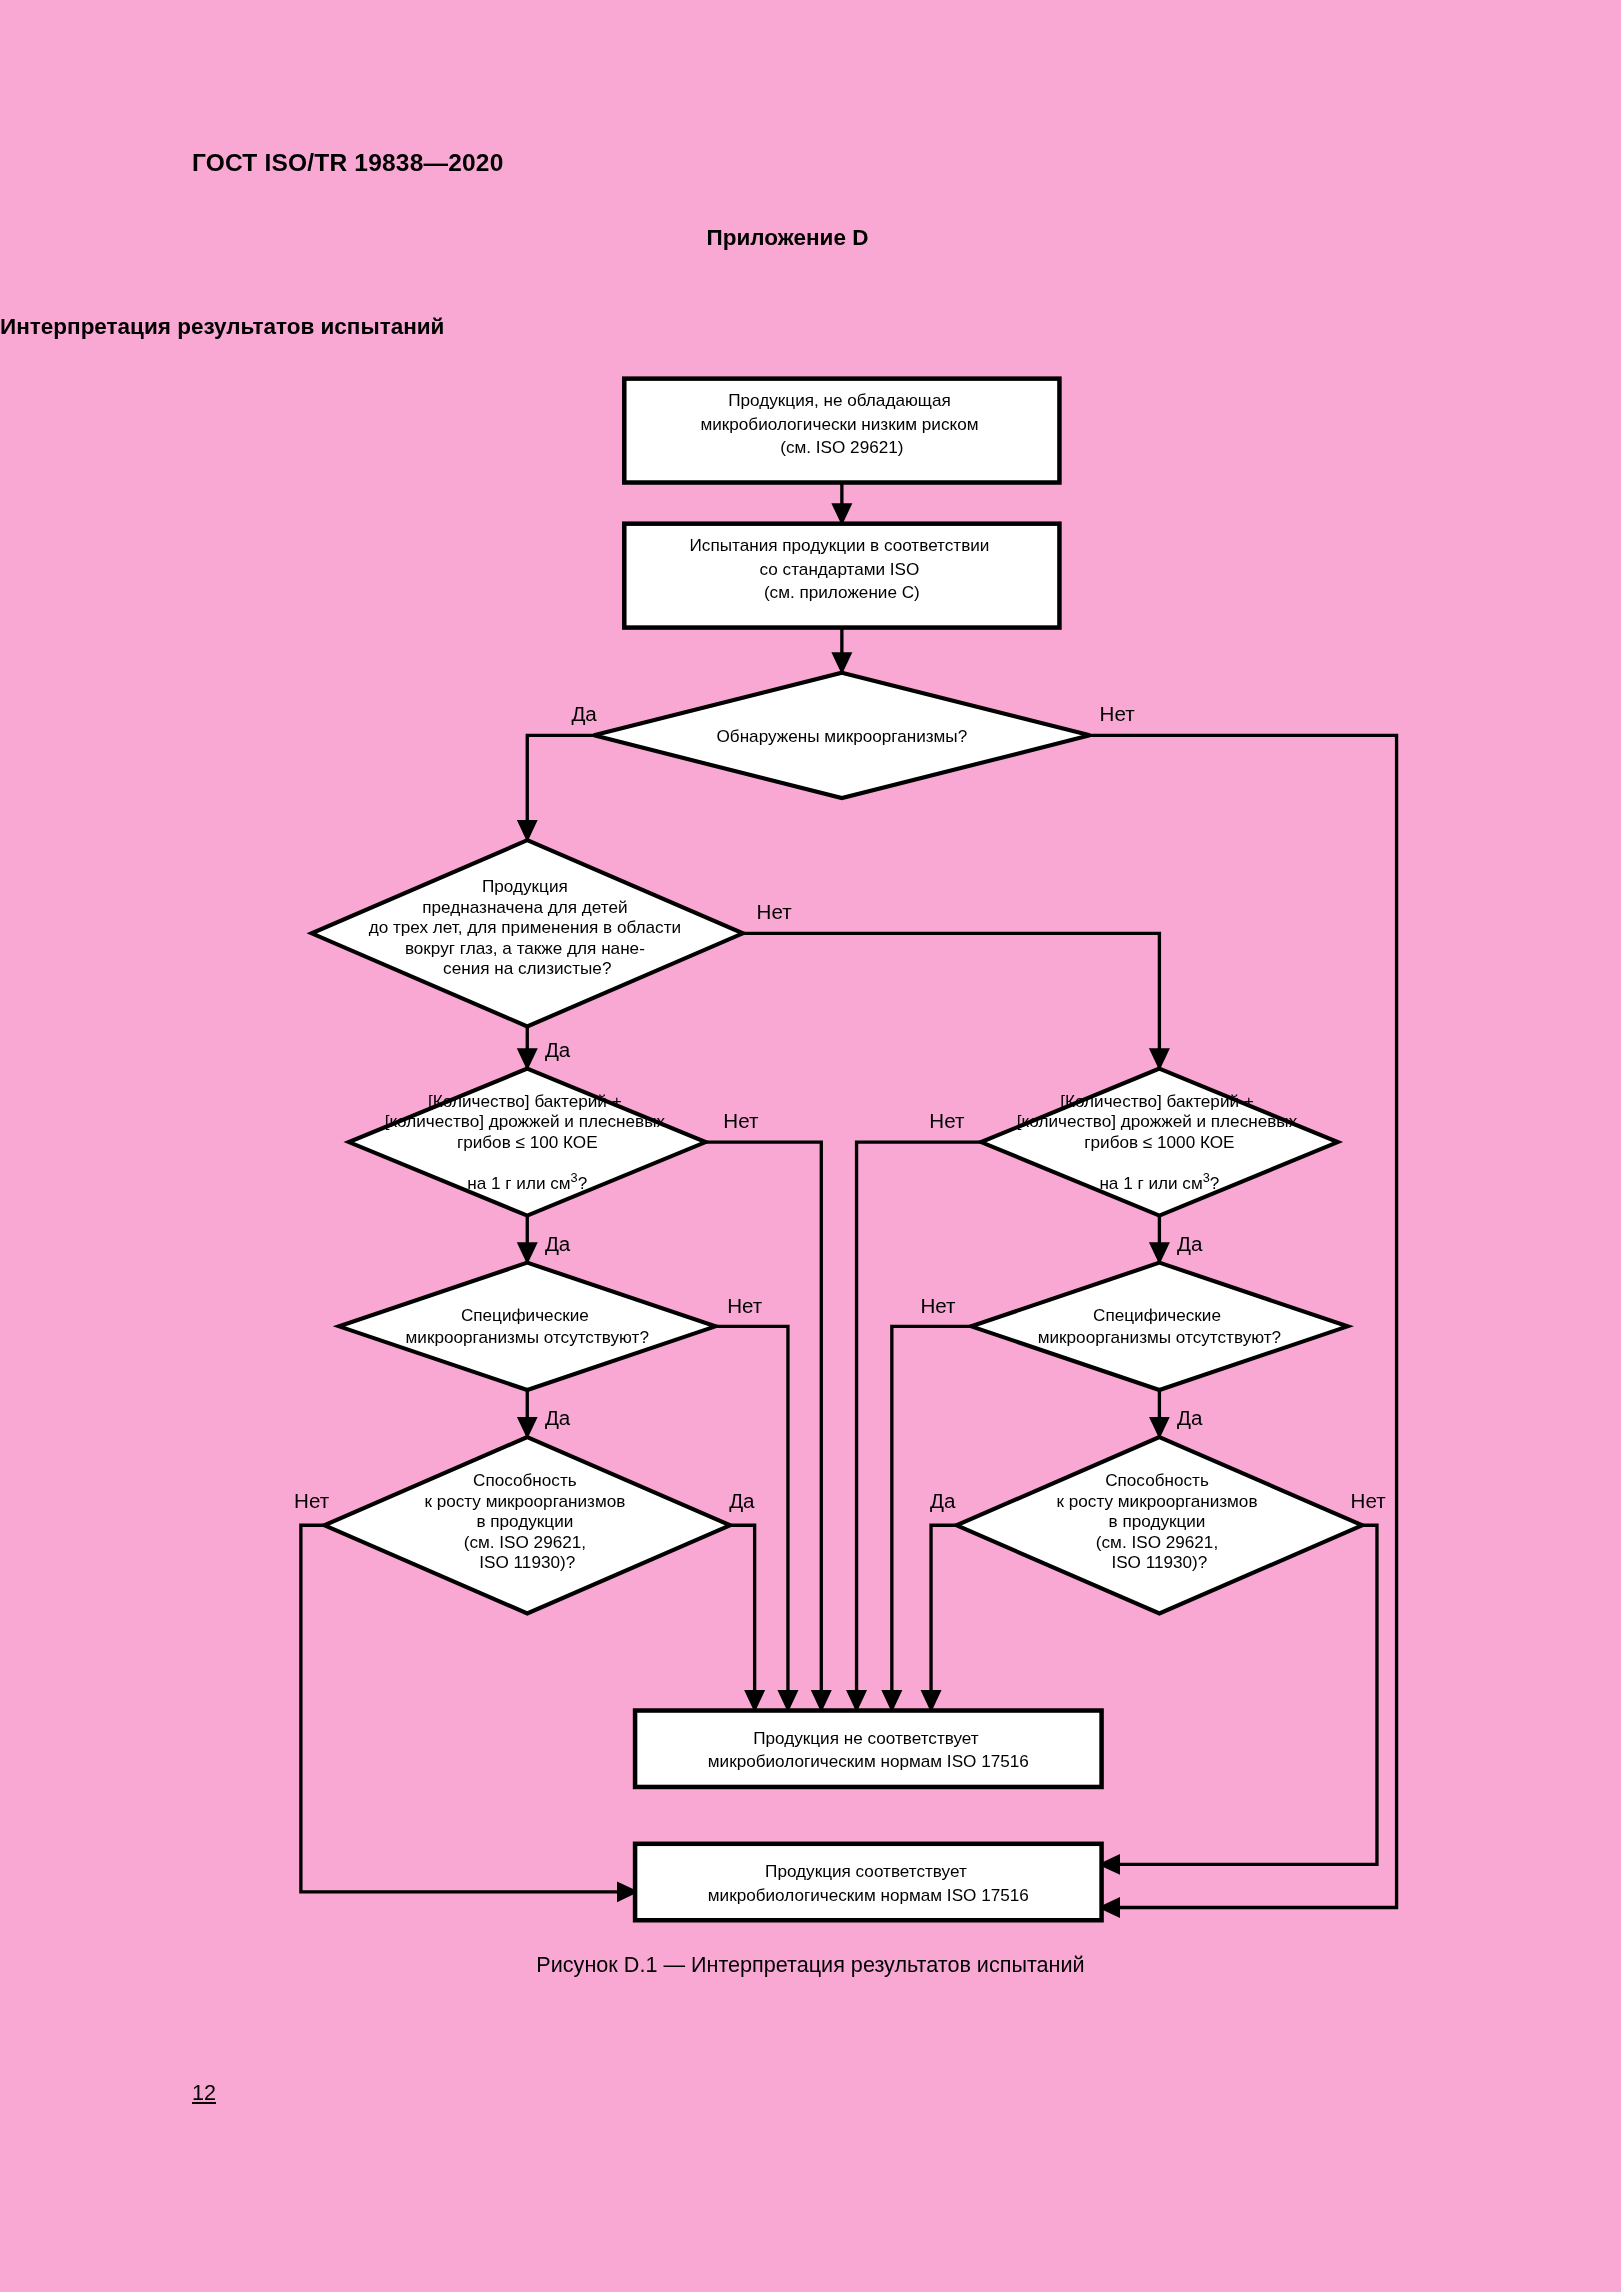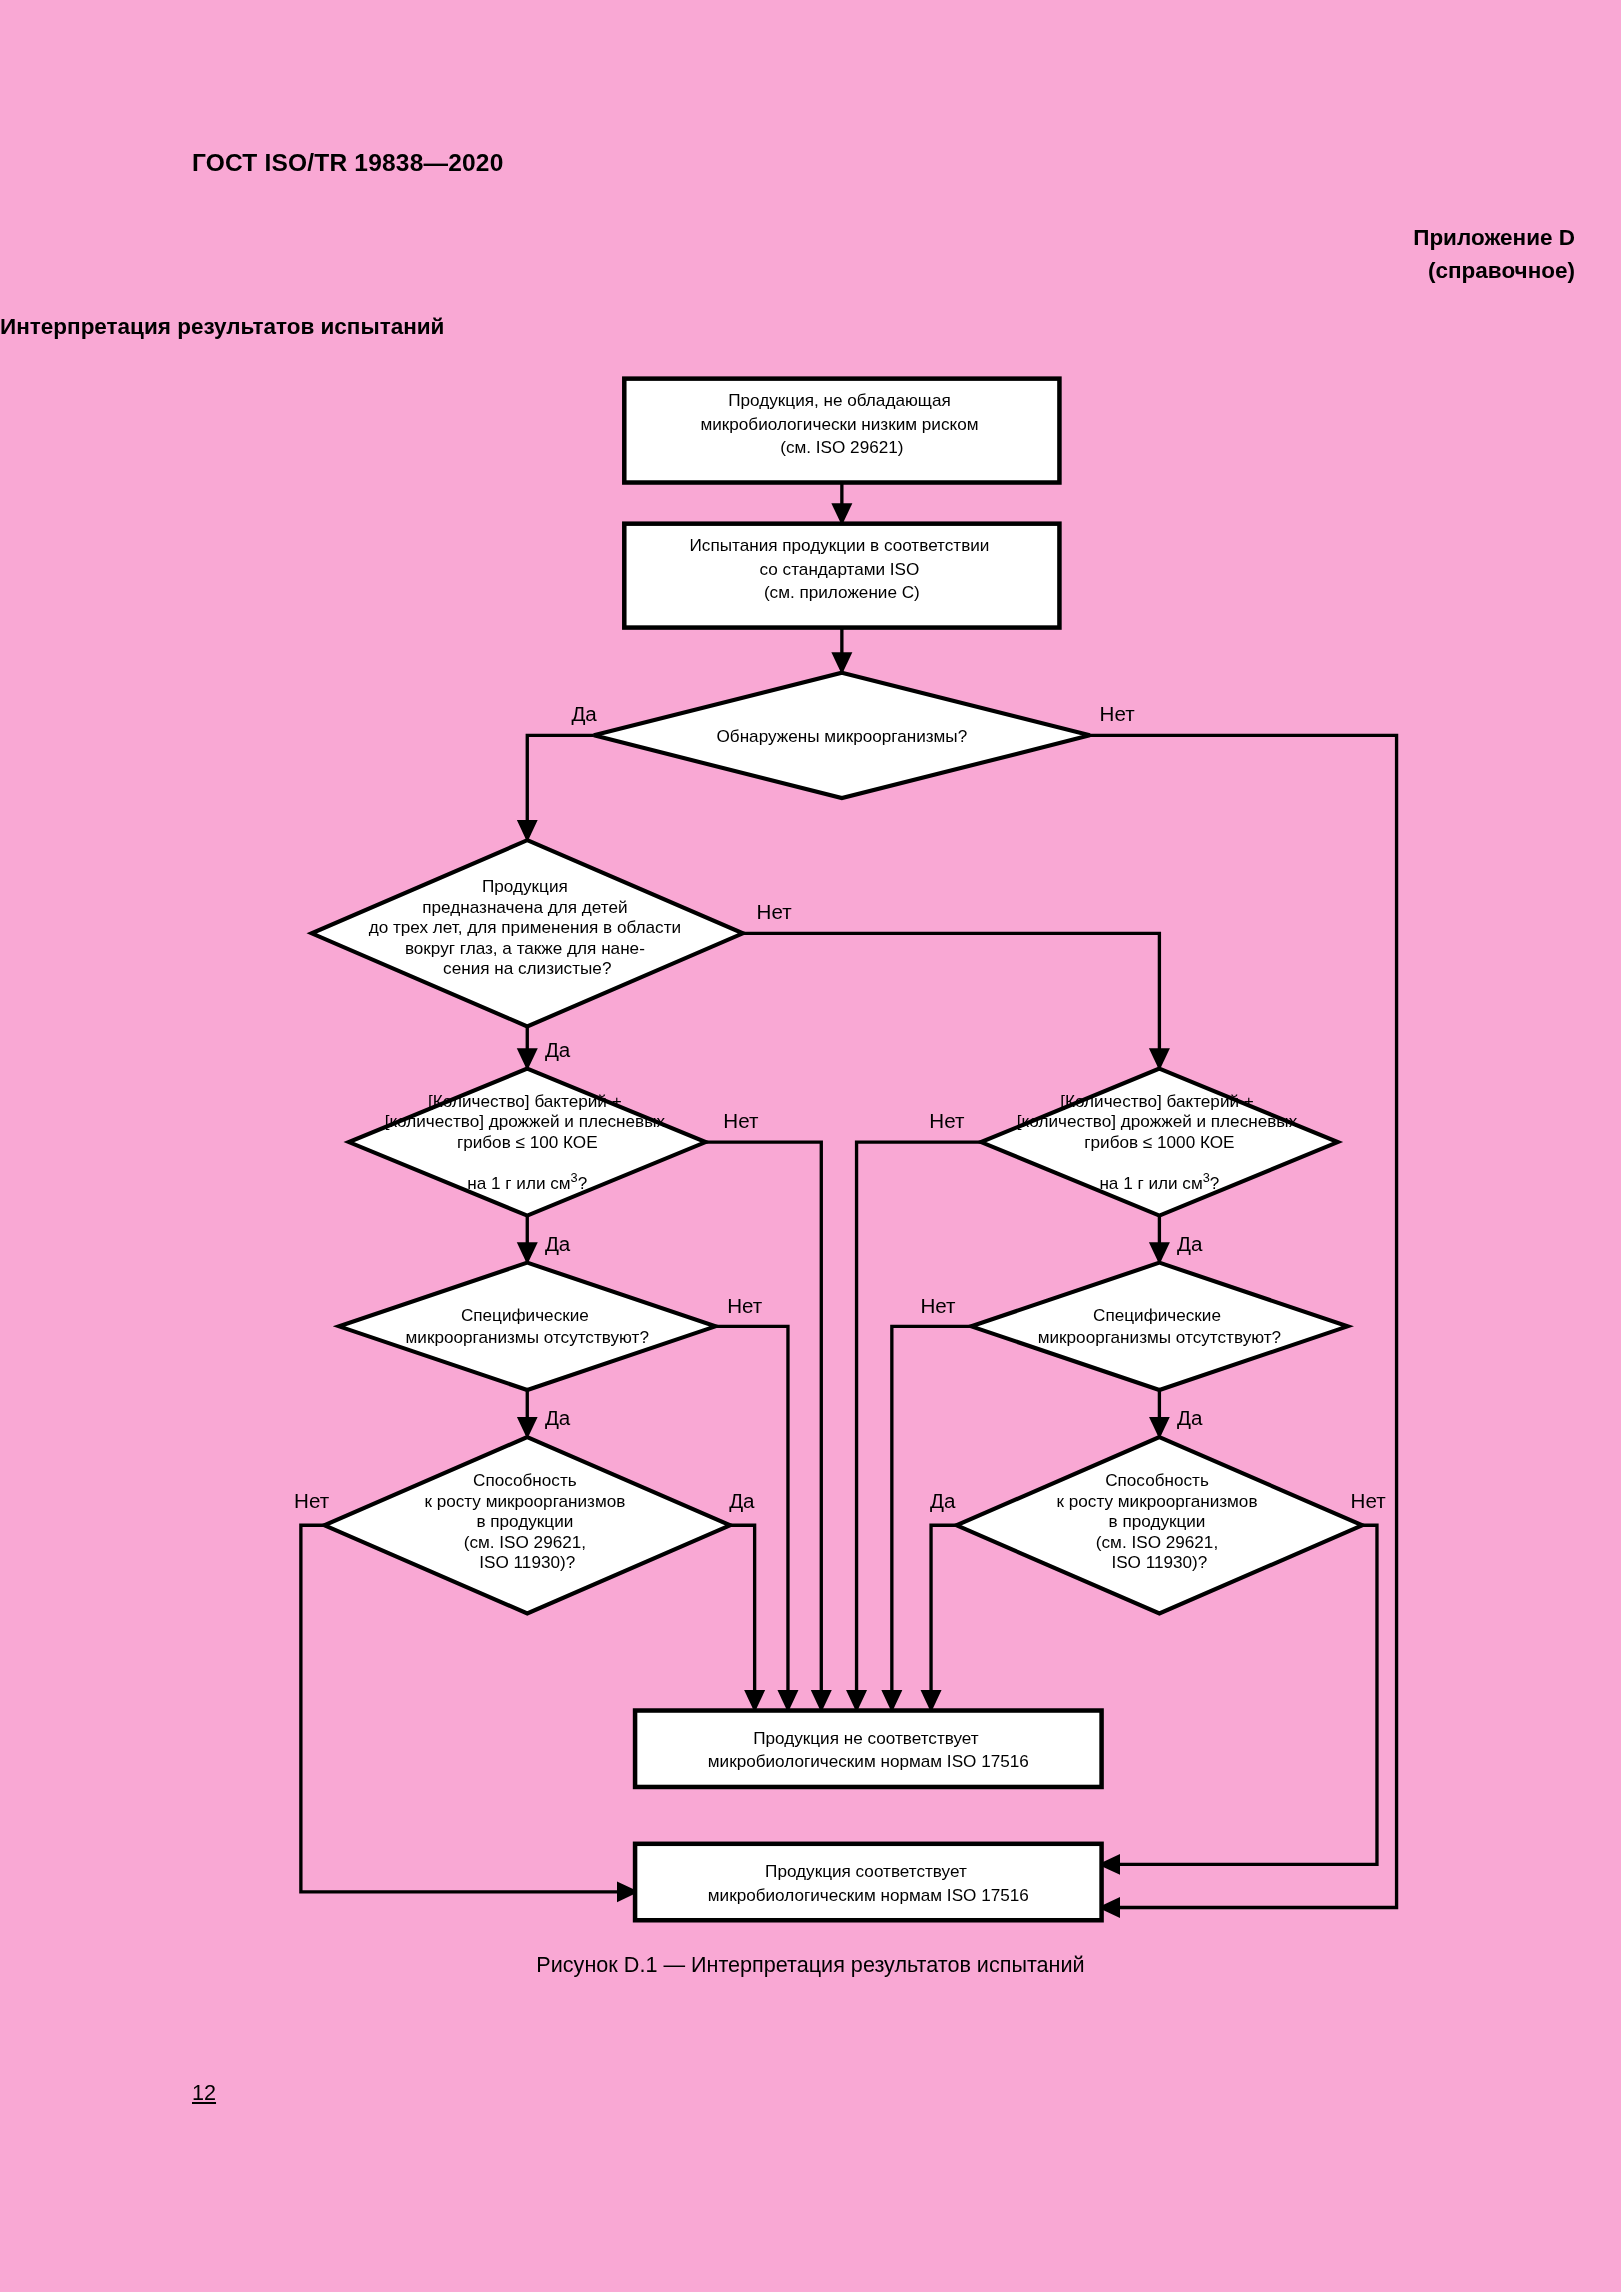--- a/index.html
+++ b/index.html
@@ -1,19 +1,19 @@
 <!DOCTYPE html>
 <html><head>
 <meta charset="utf-8">
 <style>
   html,body{margin:0;padding:0;background:#ffffff;}
   body{width:1621px;height:2293px;position:relative;font-family:"Liberation Sans",sans-serif;color:#000;}
   .page{position:absolute;inset:0;background:#f9a8d4;}
   #doc-header{position:absolute;left:192px;top:149px;font-size:24.5px;font-weight:bold;letter-spacing:0.2px;}
-  #appendix-block{position:absolute;left:0;top:221px;width:1575px;text-align:right;}
+  #appendix-block{position:absolute;left:0;top:221px;width:1575px;text-align:center;}
   #appendix-block .line{font-size:22.5px;font-weight:bold;line-height:33px;}
   #section-title{position:absolute;left:0;top:314px;width:1621px;text-align:left;font-size:22.5px;font-weight:bold;}
   #figure-caption{position:absolute;left:0;top:1952px;width:1621px;text-align:center;font-size:21.6px;}
   #page-number{position:absolute;left:192px;top:2080px;font-size:21.6px;text-decoration:underline;}
   #flowchart{position:absolute;left:0;top:0;width:1621px;height:2293px;}
   svg text{font-family:"Liberation Sans",sans-serif;fill:#000;}
   .nodeText{font-size:17.5px;}
   .edgeLabel{font-size:21px;}
   .shape{fill:#ffffff;stroke:#000000;stroke-width:4.2;}
   .box{fill:#ffffff;stroke:#000000;stroke-width:4.6;}
@@ -21,21 +21,20 @@
 </style>
 </head>
 <body>
 
 <div class="page">
 
   <div id="doc-header">ГОСТ ISO/TR 19838—2020</div>
 
   <div id="appendix-block">
     <div class="line">Приложение D</div>
-    <div class="line">(справочное)</div>
   </div>
 
   <div id="section-title">Интерпретация результатов испытаний</div>
 
   <svg id="flowchart" viewBox="0 0 1654 2339">
     <defs>
       <marker id="arrow" viewBox="0 0 12 12" refX="9.5" refY="6" markerWidth="7" markerHeight="7" orient="auto-start-reverse" markerUnits="strokeWidth">
         <path d="M 0 0.6 L 11.5 6 L 0 11.4 z" fill="#000"></path>
       </marker>
     </defs>

